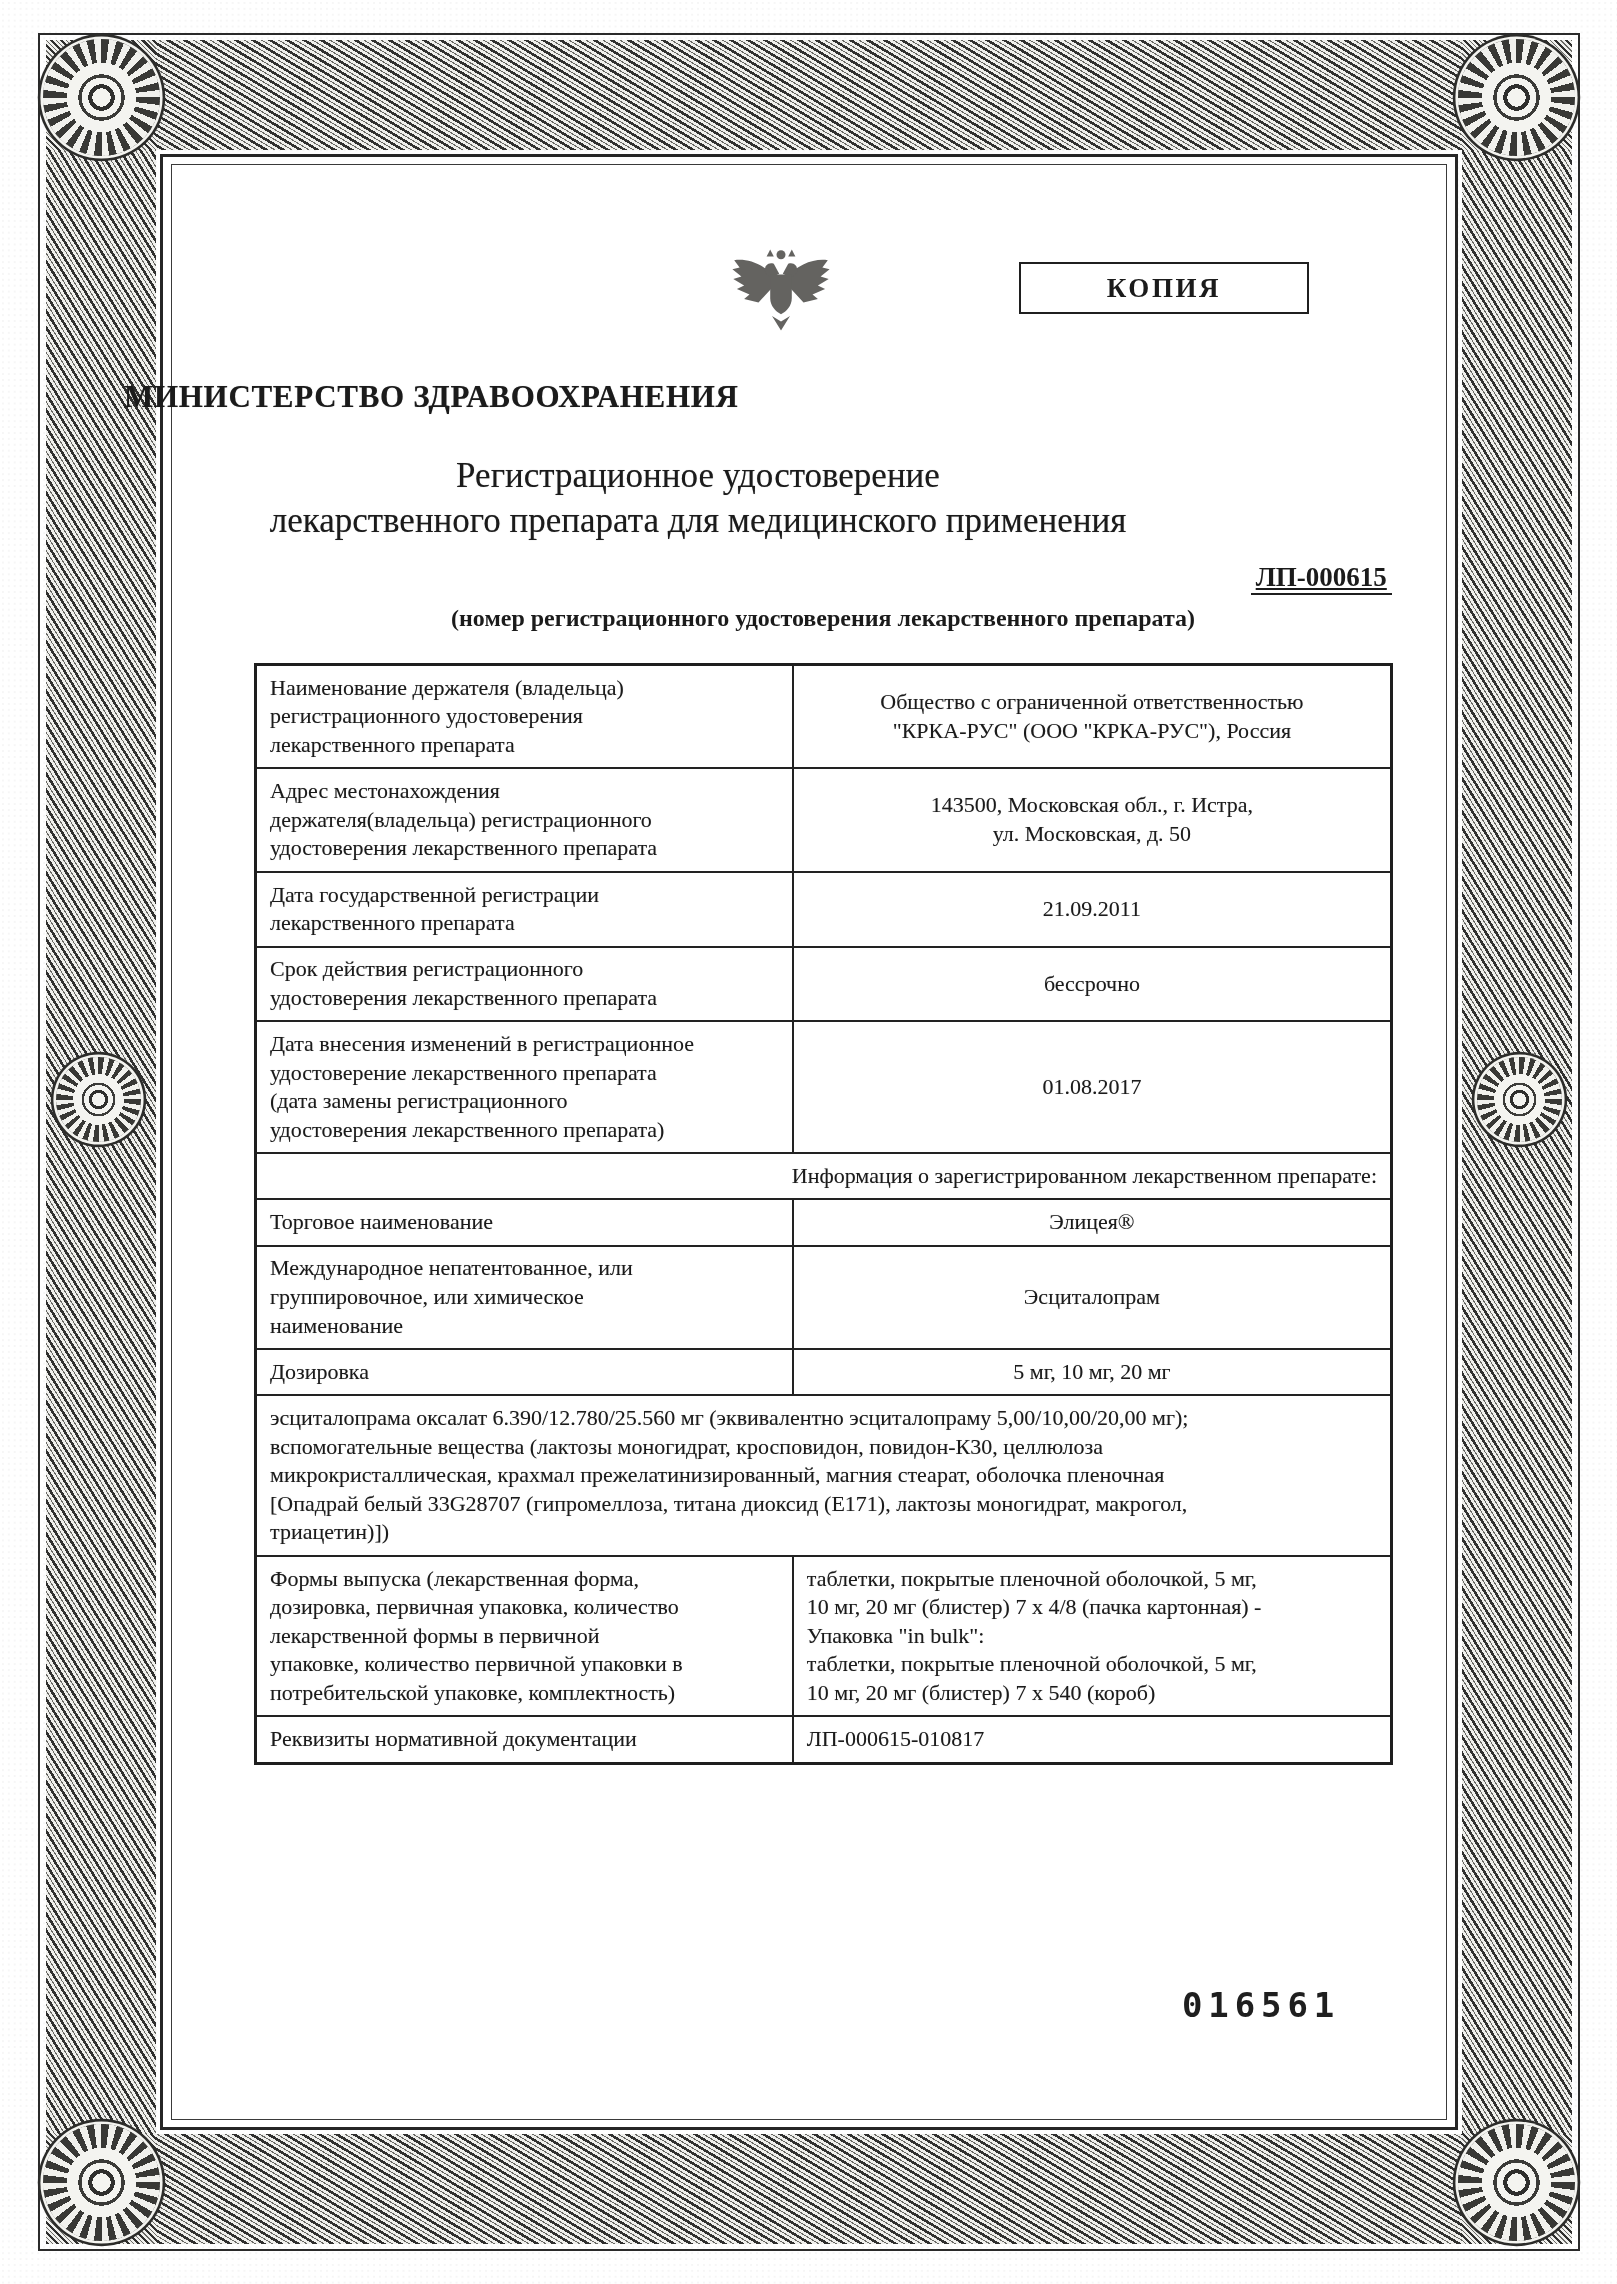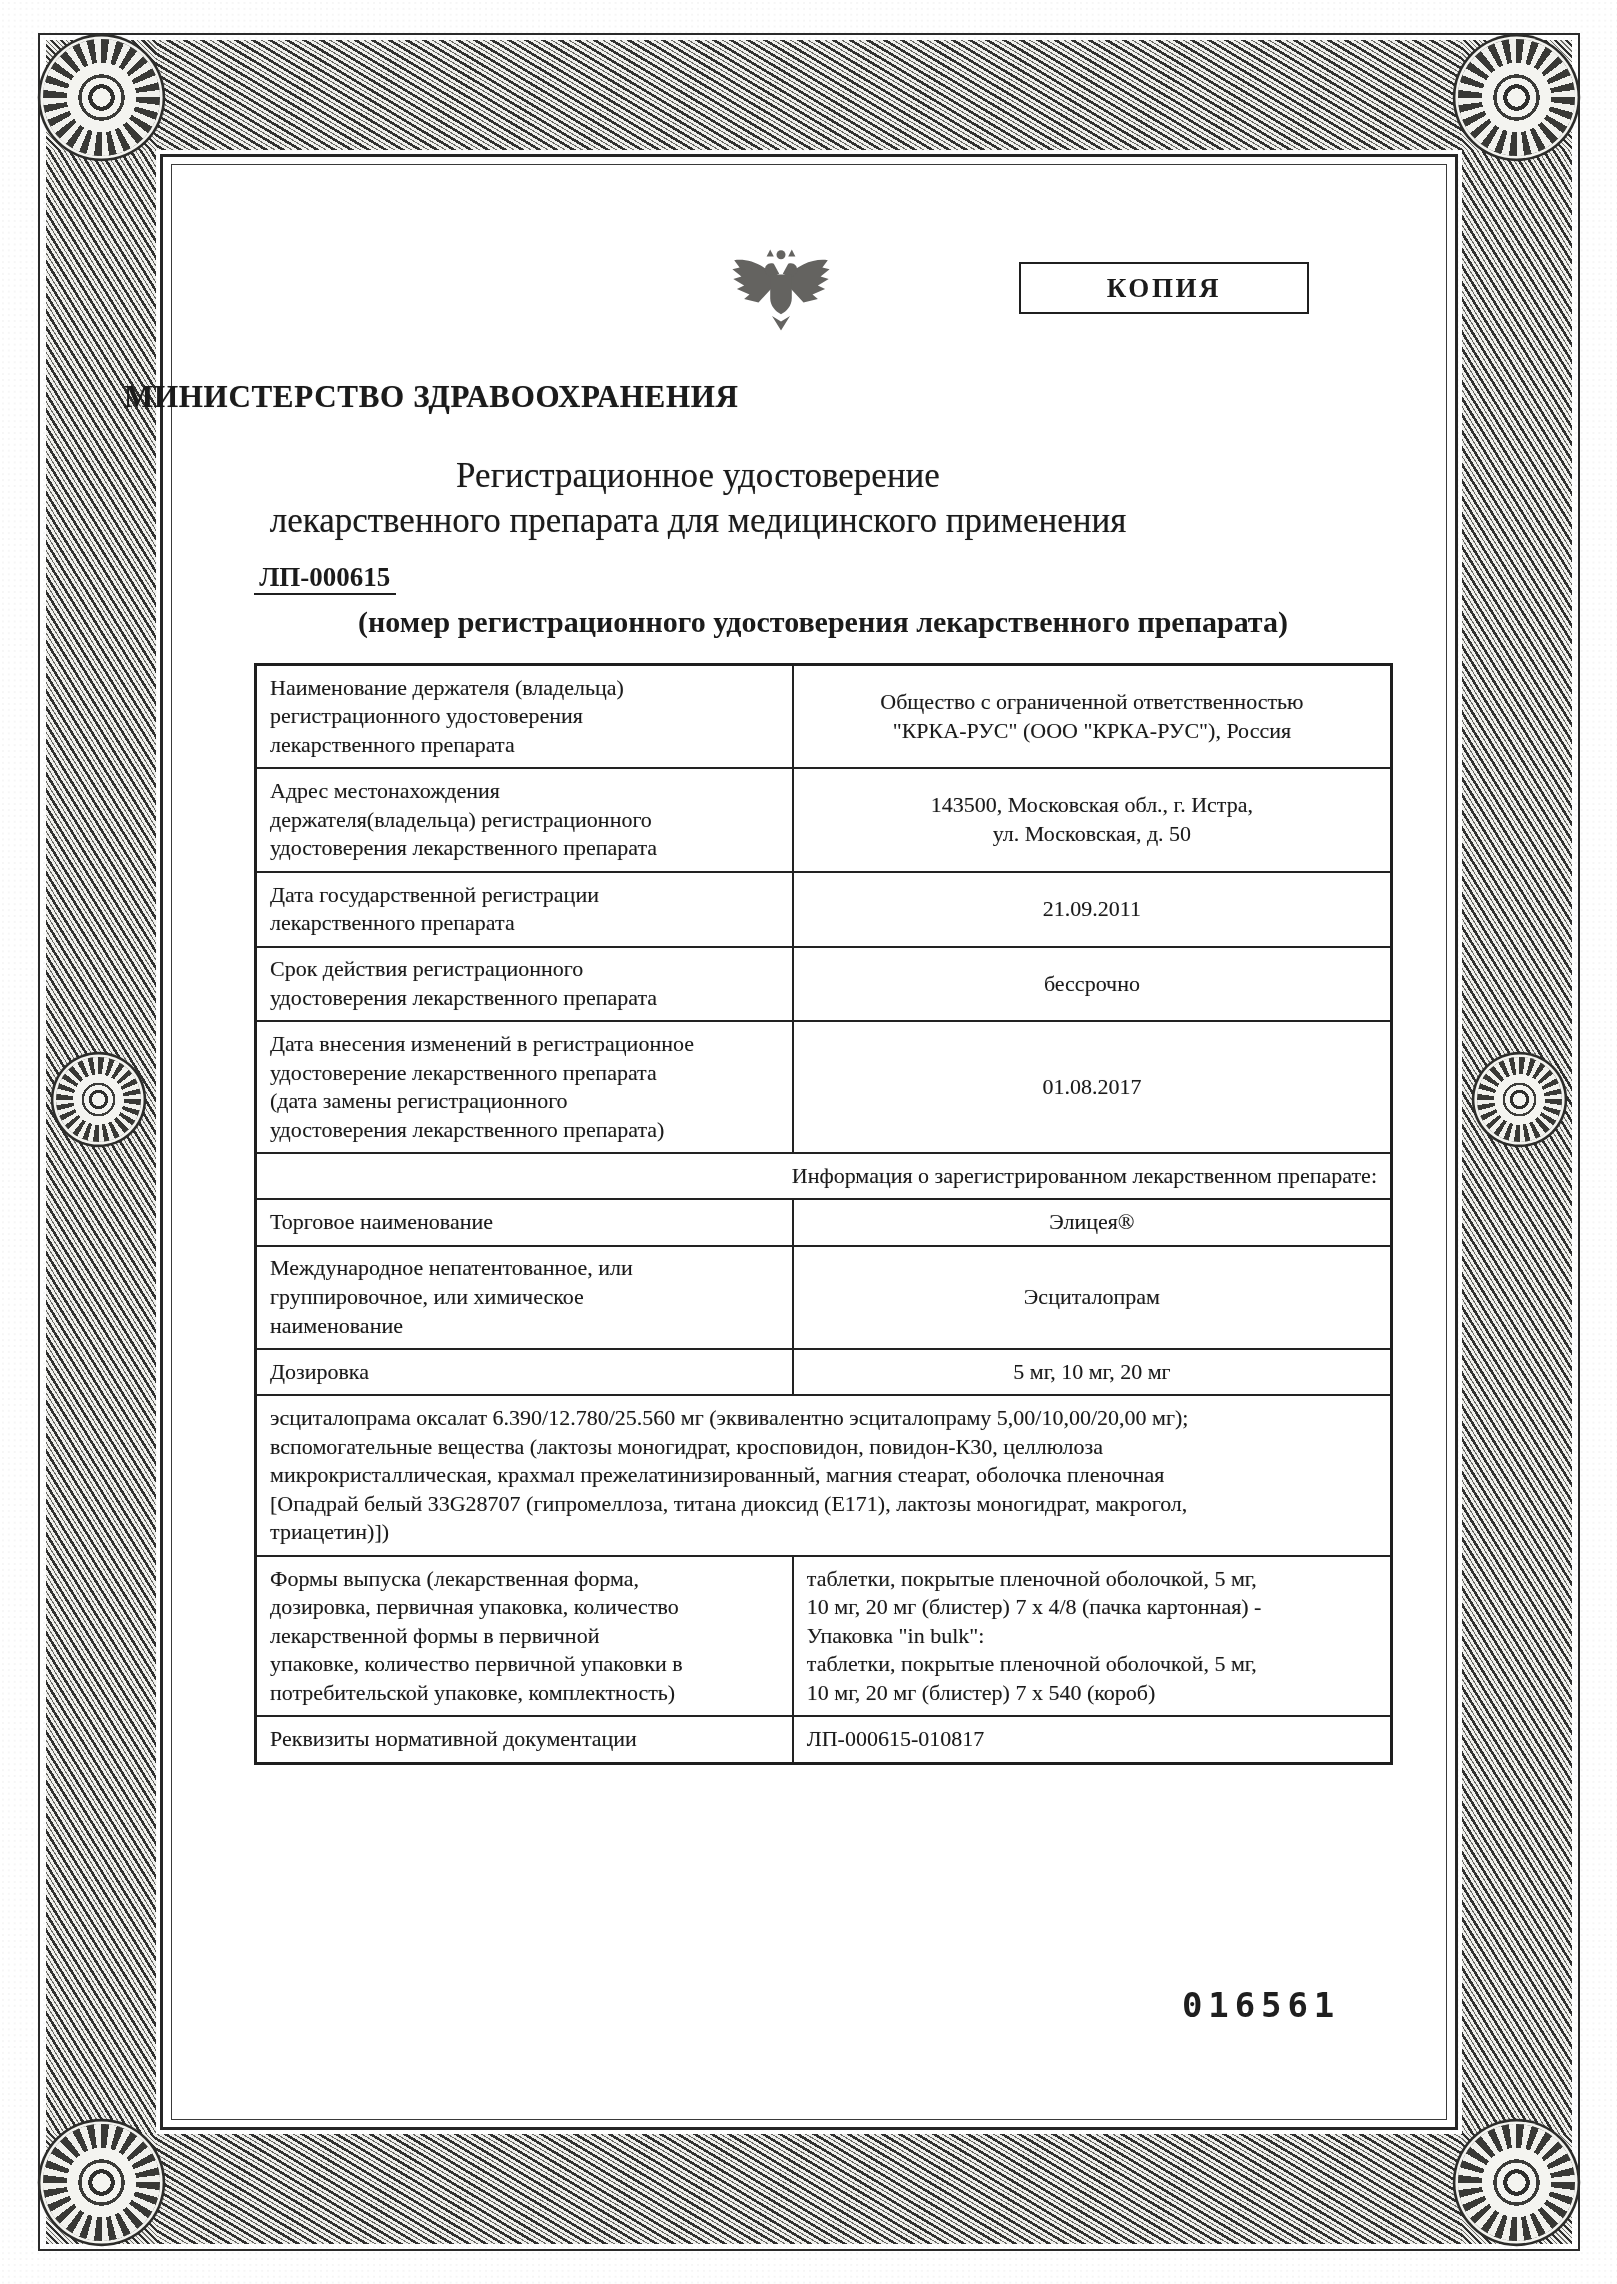--- a/index.html
+++ b/index.html
@@ -49,23 +49,23 @@
   .ministry{
     position:absolute;top:378px;left:124px;width:1148px;text-align:left;
     font-size:31px;font-weight:bold;line-height:1.22;letter-spacing:0.7px;
     text-shadow:0 0 0.7px rgba(20,20,20,.45);
   }
   .doc-title{
     position:absolute;top:454px;left:62px;width:1272px;text-align:center;
     font-size:35px;font-weight:normal;line-height:1.28;
     text-shadow:0 0 0.7px rgba(20,20,20,.5);
   }
-  .reg-number{position:absolute;top:562px;left:254px;width:1138px;text-align:left;font-size:27px;font-weight:bold;}
+  .reg-number{position:absolute;top:562px;left:254px;width:1138px;text-align:right;font-size:27px;font-weight:bold;text-decoration:underline;}
   .reg-number span{border-bottom:2.6px solid #1f1f1f;padding:0 5.2px 1.3px 5.2px;}
-  .reg-caption{position:absolute;top:605px;left:254px;width:1138px;text-align:center;font-size:30px;font-weight:bold;}
+  .reg-caption{position:absolute;top:605px;left:254px;width:1138px;text-align:center;font-size:24px;font-weight:bold;}
 
   
   table.info-table{
     position:absolute;top:663px;left:254px;width:1139px;
     border-collapse:collapse;font-size:22px;font-weight:normal;line-height:1.3;
     border:3.3px solid #1e1e1e;table-layout:fixed;
   }
   .info-table col.c1{width:47.3%;}
   .info-table col.c2{width:52.7%;}
   .info-table td{

